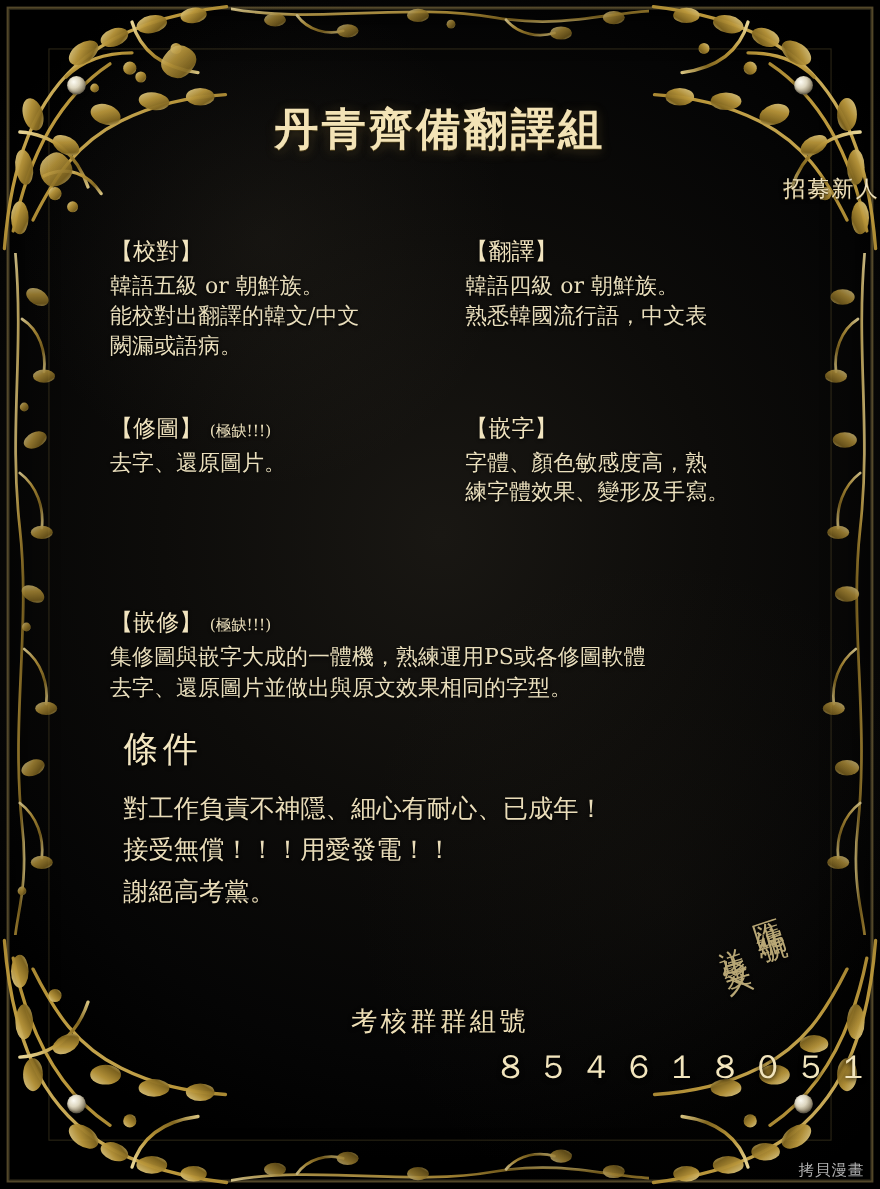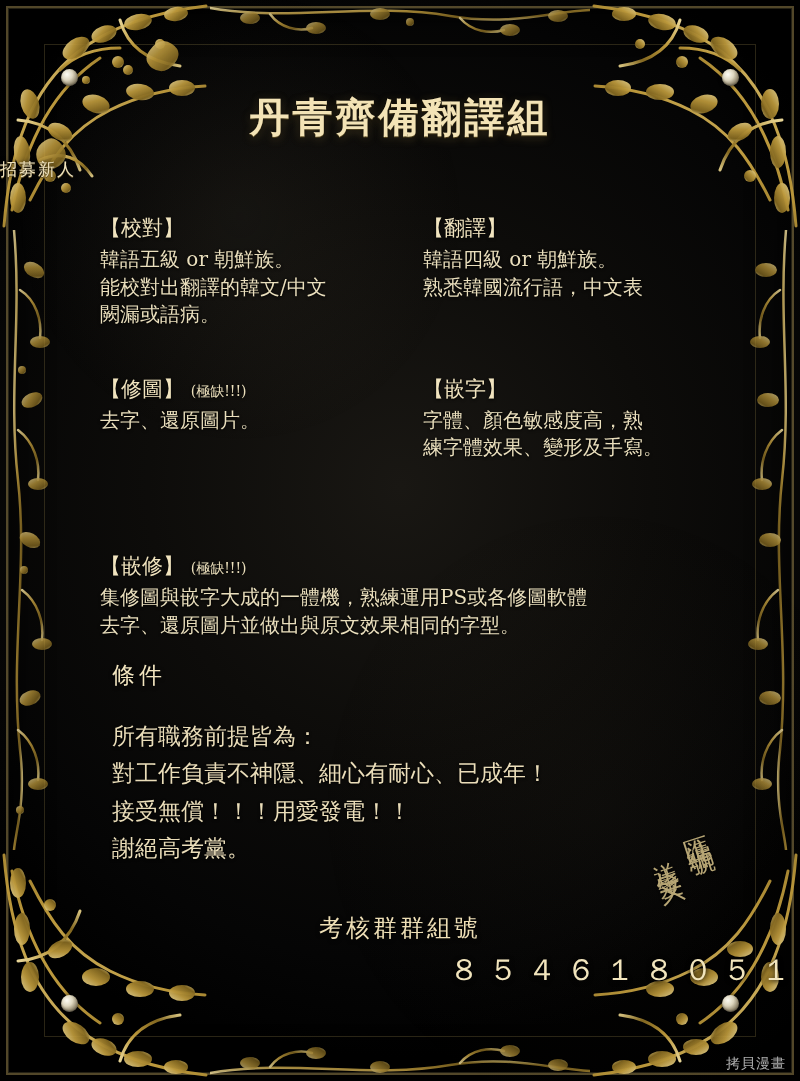--- a/index.html
+++ b/index.html
@@ -104,23 +104,23 @@
     font-size: 40px;
     font-weight: bold;
     letter-spacing: 3px;
     color: #f3e3b6;
     text-shadow: 0 0 6px rgba(0,0,0,0.9), 0 1px 0 #6e5b2a, 0 2px 10px rgba(210,175,95,0.35);
   }
   .subtitle {
     position: absolute;
     top: 158px;
     left: 0; right: 0;
-    text-align: left;
+    text-align: right;
     font-family: Liberation Sans, sans-serif;
-    font-size: 17px;
+    font-size: 20px;
     color: #efe2bd;
     letter-spacing: 2px;
     text-shadow: 0 0 5px rgba(0,0,0,0.9), 0 1px 0 #6e5b2a;
   }
 
   .roles {
     position: absolute;
     top: 214px;
     left: 100px;
     right: 90px;
@@ -163,21 +163,21 @@
     top: 552px;
     left: 100px;
     right: 70px;
   }
 
   .section-title {
     position: absolute;
     top: 660px;
     left: 112px;
     font-family: "DejaVu Serif", "Liberation Serif", serif;
-    font-size: 23px;
+    font-size: 32px;
     color: #f3e6c0;
     letter-spacing: 4px;
     text-shadow: 0 1px 4px rgba(0,0,0,0.95);
   }
   .conditions {
     position: absolute;
     top: 718px;
     left: 112px;
     right: 80px;
     font-family: "DejaVu Serif", "Liberation Serif", serif;
@@ -496,21 +496,20 @@
         <span>【嵌修】</span> <span class="tag">(極缺!!!)</span>
       </div>
       <div class="role-body">
         <div><span class="u">集修圖與嵌字大成的一體機，熟練運用PS或各修圖軟體</span></div>
         <div><span class="u">去字、還原圖片並做出與原文效果相同的字型。</span></div>
       </div>
     </div>
 
     <div class="section-title">條件</div>
     <div class="conditions">
-      <div>所有職務前提皆為：</div>
       <div>對工作負責不神隱、細心有耐心、已成年！</div>
       <div>接受無償！！！用愛發電！！</div>
       <div>謝絕高考黨。</div>
     </div>
 
     <div class="group-label">考核群群組號</div>
     <div class="group-number">８５４６１８０５１</div>
 
     <div class="stamp">
       <div class="col c1">匯編號</div>

